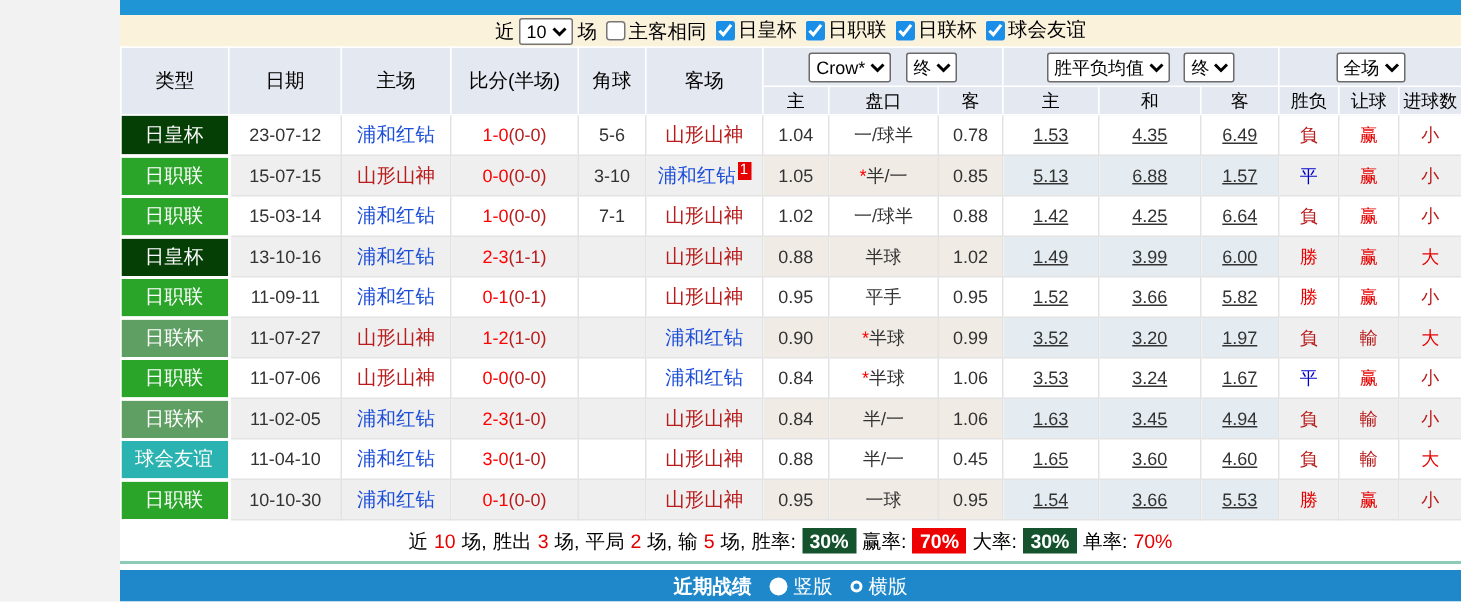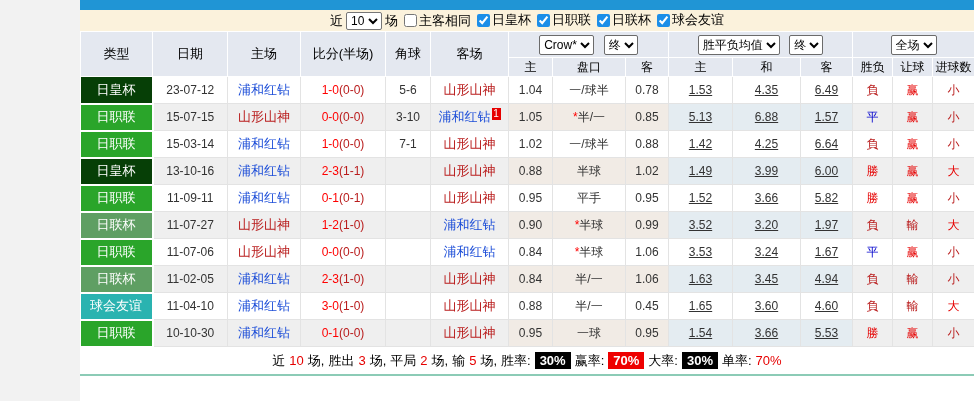--- a/index.html
+++ b/index.html
@@ -34,21 +34,21 @@
   .t-blue { color: #0000cc; }
   .t-black { color: #1d4ed8; }
   .team { font-size: 13px; }
   .score-main { color: #ff0000; }
   .score-half { color: #b91c1c; margin-top: 16px; }
   .star { color: #ff0000; }
   .red-card { display: inline-block; background: #e60000; color: #fff; font-size: 10px; line-height: 12px; width: 9px; text-align: center; margin-left: 1px; vertical-align: top; }
   .summary { height: 26px; display: flex; align-items: center; justify-content: center; background: #fff; font-size: 13px; color: #000; }
   .summary span { margin: 0 2px; }
   .badge { display: inline-block; padding: 1px 5px; color: #fff; font-weight: bold; margin: 0 3px; }
-  .badge-green { background: #000000; }
+  .badge-green { background: #14532d; }
   .badge-red { background: #ee0000; }
   .divider { height: 2px; background: #8ccbb6; }
   .footer { position: absolute; left: 0; bottom: 0; width: 894px; height: 21px; background: #1e88cb; color: #fff; display: flex; align-items: center; justify-content: center; font-size: 13px; }
   .footer .title { font-weight: bold; }
   .radio { display: inline-block; border-radius: 50%; margin: 0 4px; }
   .radio-on { width: 12px; height: 12px; background: #fff; }
   .radio-off { width: 8px; height: 8px; border: 2px solid #fff; background: transparent; }
   .footer .lbl { margin-right: 8px; }
 </style>
 </head>
@@ -341,13 +341,20 @@
     <span class="badge badge-green">30%</span>
     <span>赢率:</span>
     <span class="badge badge-red">70%</span>
     <span>大率:</span>
     <span class="badge badge-green">30%</span>
     <span>单率:</span>
     <span class="t-red">70%</span>
   </div>
     <div class="divider"></div>
 
+  <div class="footer">
+    <span class="title lbl">近期战绩</span>
+    <span class="radio radio-on"></span>
+    <span class="lbl">竖版</span>
+    <span class="radio radio-off"></span>
+    <span>横版</span>
+  </div>
 </div>
 
 </body></html>

